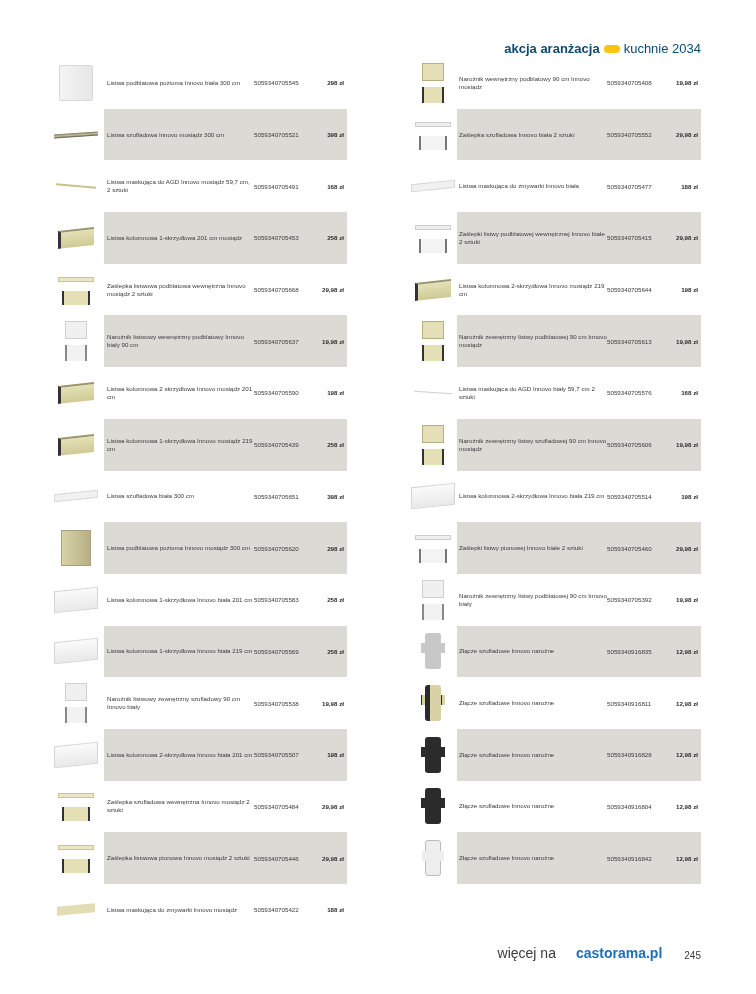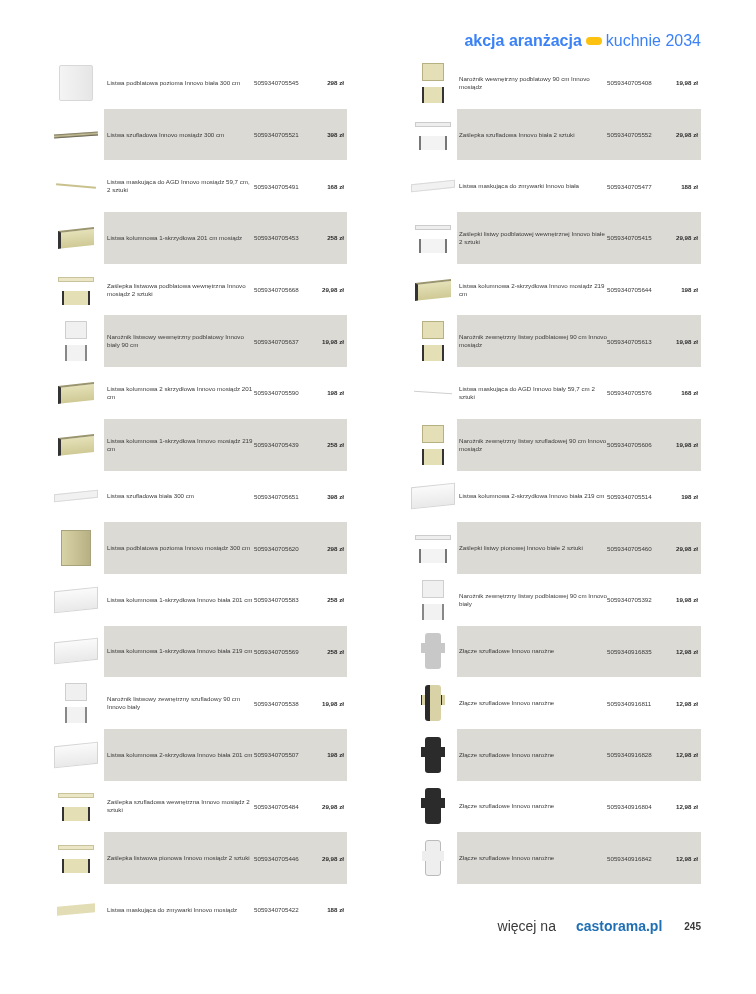--- a/index.html
+++ b/index.html
@@ -1,19 +1,19 @@
 <!DOCTYPE html>
 <html><head>
 <meta charset="utf-8">
 <style>
   * { box-sizing: border-box; margin: 0; padding: 0; }
   html, body { width: 756px; height: 994px; background: #ffffff; overflow: hidden; }
   body { position: relative; font-family: "Liberation Sans", "DejaVu Sans", sans-serif; color: #3a3a3a; }
 
-  .header { position: absolute; top: 32px; right: 55px; display: flex; align-items: center; font-size: 16px; color: #3b82f6; }
+  .header { position: absolute; top: 41px; right: 55px; display: flex; align-items: center; font-size: 13px; color: #0c4a6e; }
   .header .left { font-weight: 700; }
   .header .pill { display: inline-block; width: 16px; height: 8px; border-radius: 4px; background: #fcc20f; margin: 0 4px; }
   .header .right { font-weight: 400; }
 
   .col { position: absolute; top: 57px; width: 297px; }
   .col-left { left: 50px; }
   .col-right { left: 407px; width: 294px; }
 
   .row { position: relative; height: 51.7px; display: flex; align-items: center; }
   .row .thumb { position: absolute; left: 0; width: 52px; height: 48px; display: flex; align-items: center; justify-content: center; }
@@ -48,24 +48,24 @@
   .t-corner.brass .a { background: #e4dfb7; border-color: #b7b083; }
   .t-corner.brass .b { background: #e4dfb5; border-color: #333; }
   .t-conn { width: 16px; height: 36px; border-radius: 3px; }
   .t-conn::before, .t-conn::after { content: ""; position: absolute; top: 10px; width: 4px; height: 10px; background: inherit; }
   .t-conn::before { left: -4px; } .t-conn::after { right: -4px; }
   .t-conn.grey { background: #c8c8c8; }
   .t-conn.brass { background: linear-gradient(90deg,#2a2a2a 30%,#d8d2a6 30%); }
   .t-conn.black { background: #2b2b2b; }
   .t-conn.white { background: #eeeeee; border: 1px solid #bbbbbb; }
 
-  .footer { position: absolute; top: 918px; right: 55px; display: flex; align-items: center; font-size: 14px; }
+  .footer { position: absolute; top: 945px; right: 55px; display: flex; align-items: flex-end; font-size: 14px; }
   .footer .more { color: #3a3a3a; }
   .footer .site { color: #1f6fb5; font-weight: 700; margin-left: 20px; }
-  .footer .page { font-size: 10px; font-weight: 700; color: #3a3a3a; margin-left: 22px; }
+  .footer .page { font-size: 10px; font-weight: 400; color: #3a3a3a; margin-left: 22px; }
 </style>
 </head>
 <body>
 
 <div class="header">
   <span class="left">akcja aranżacja</span>
   <span class="pill"></span>
   <span class="right">kuchnie 2034</span>
 </div>
 

